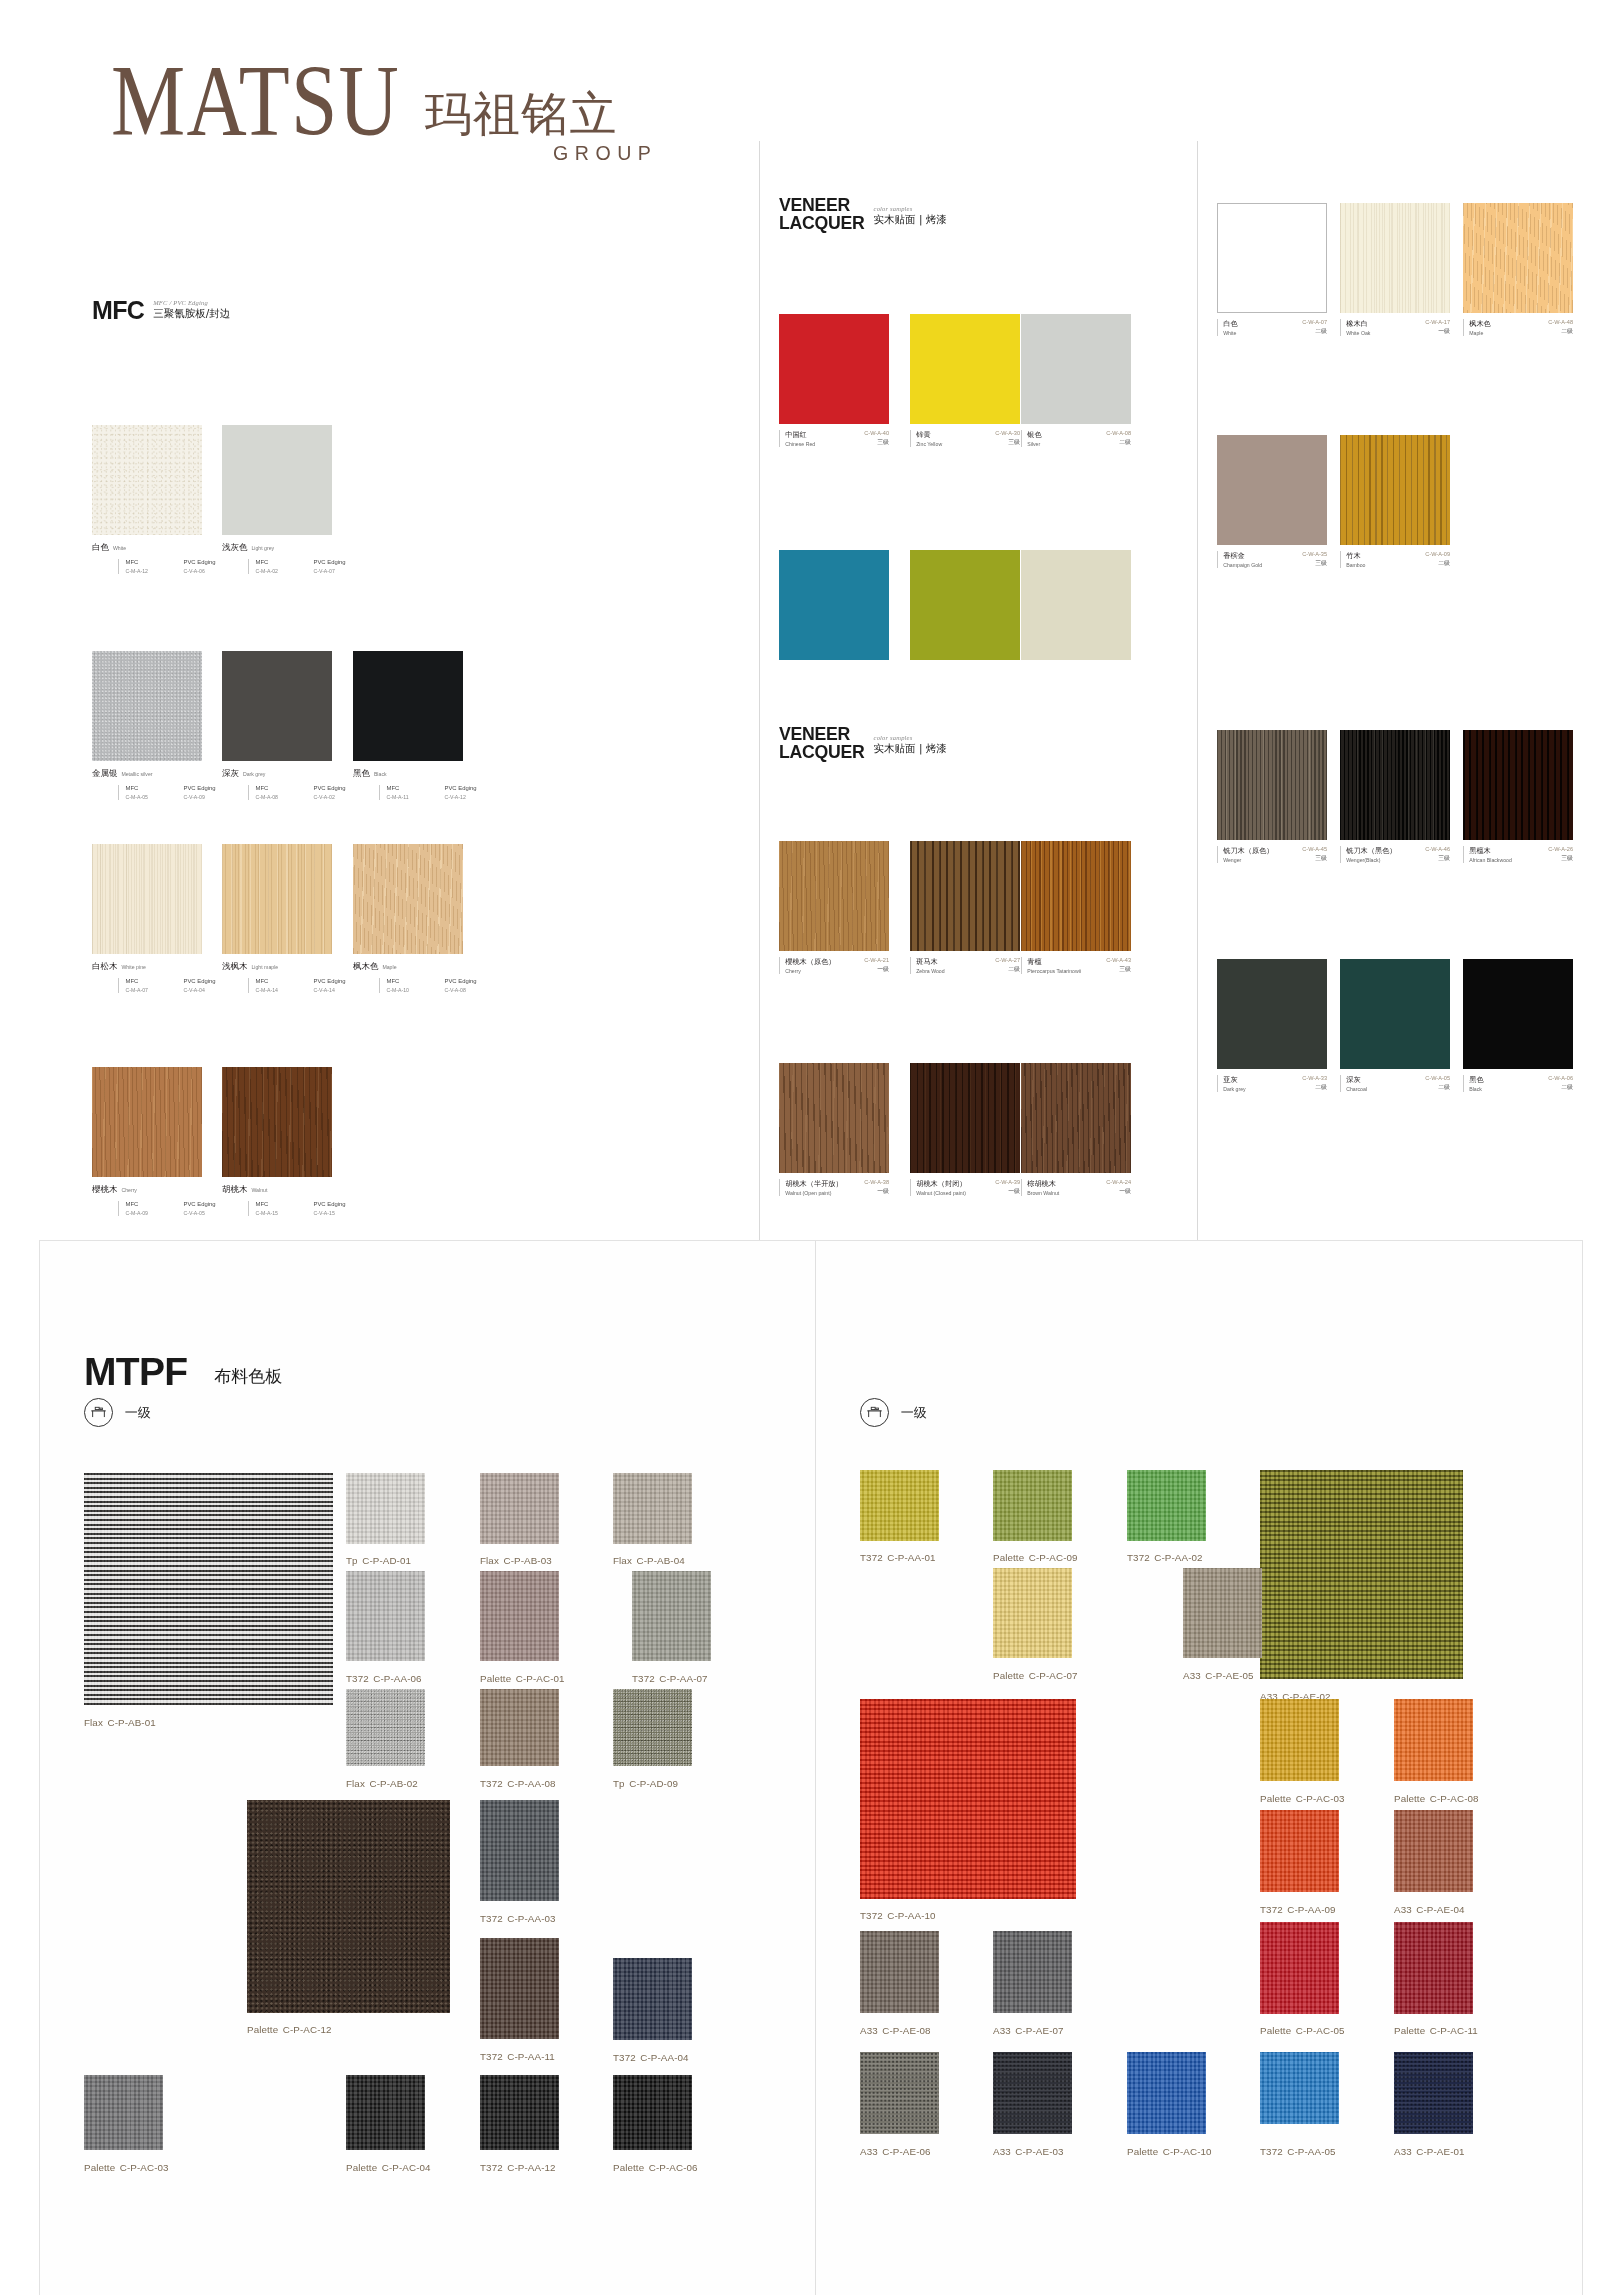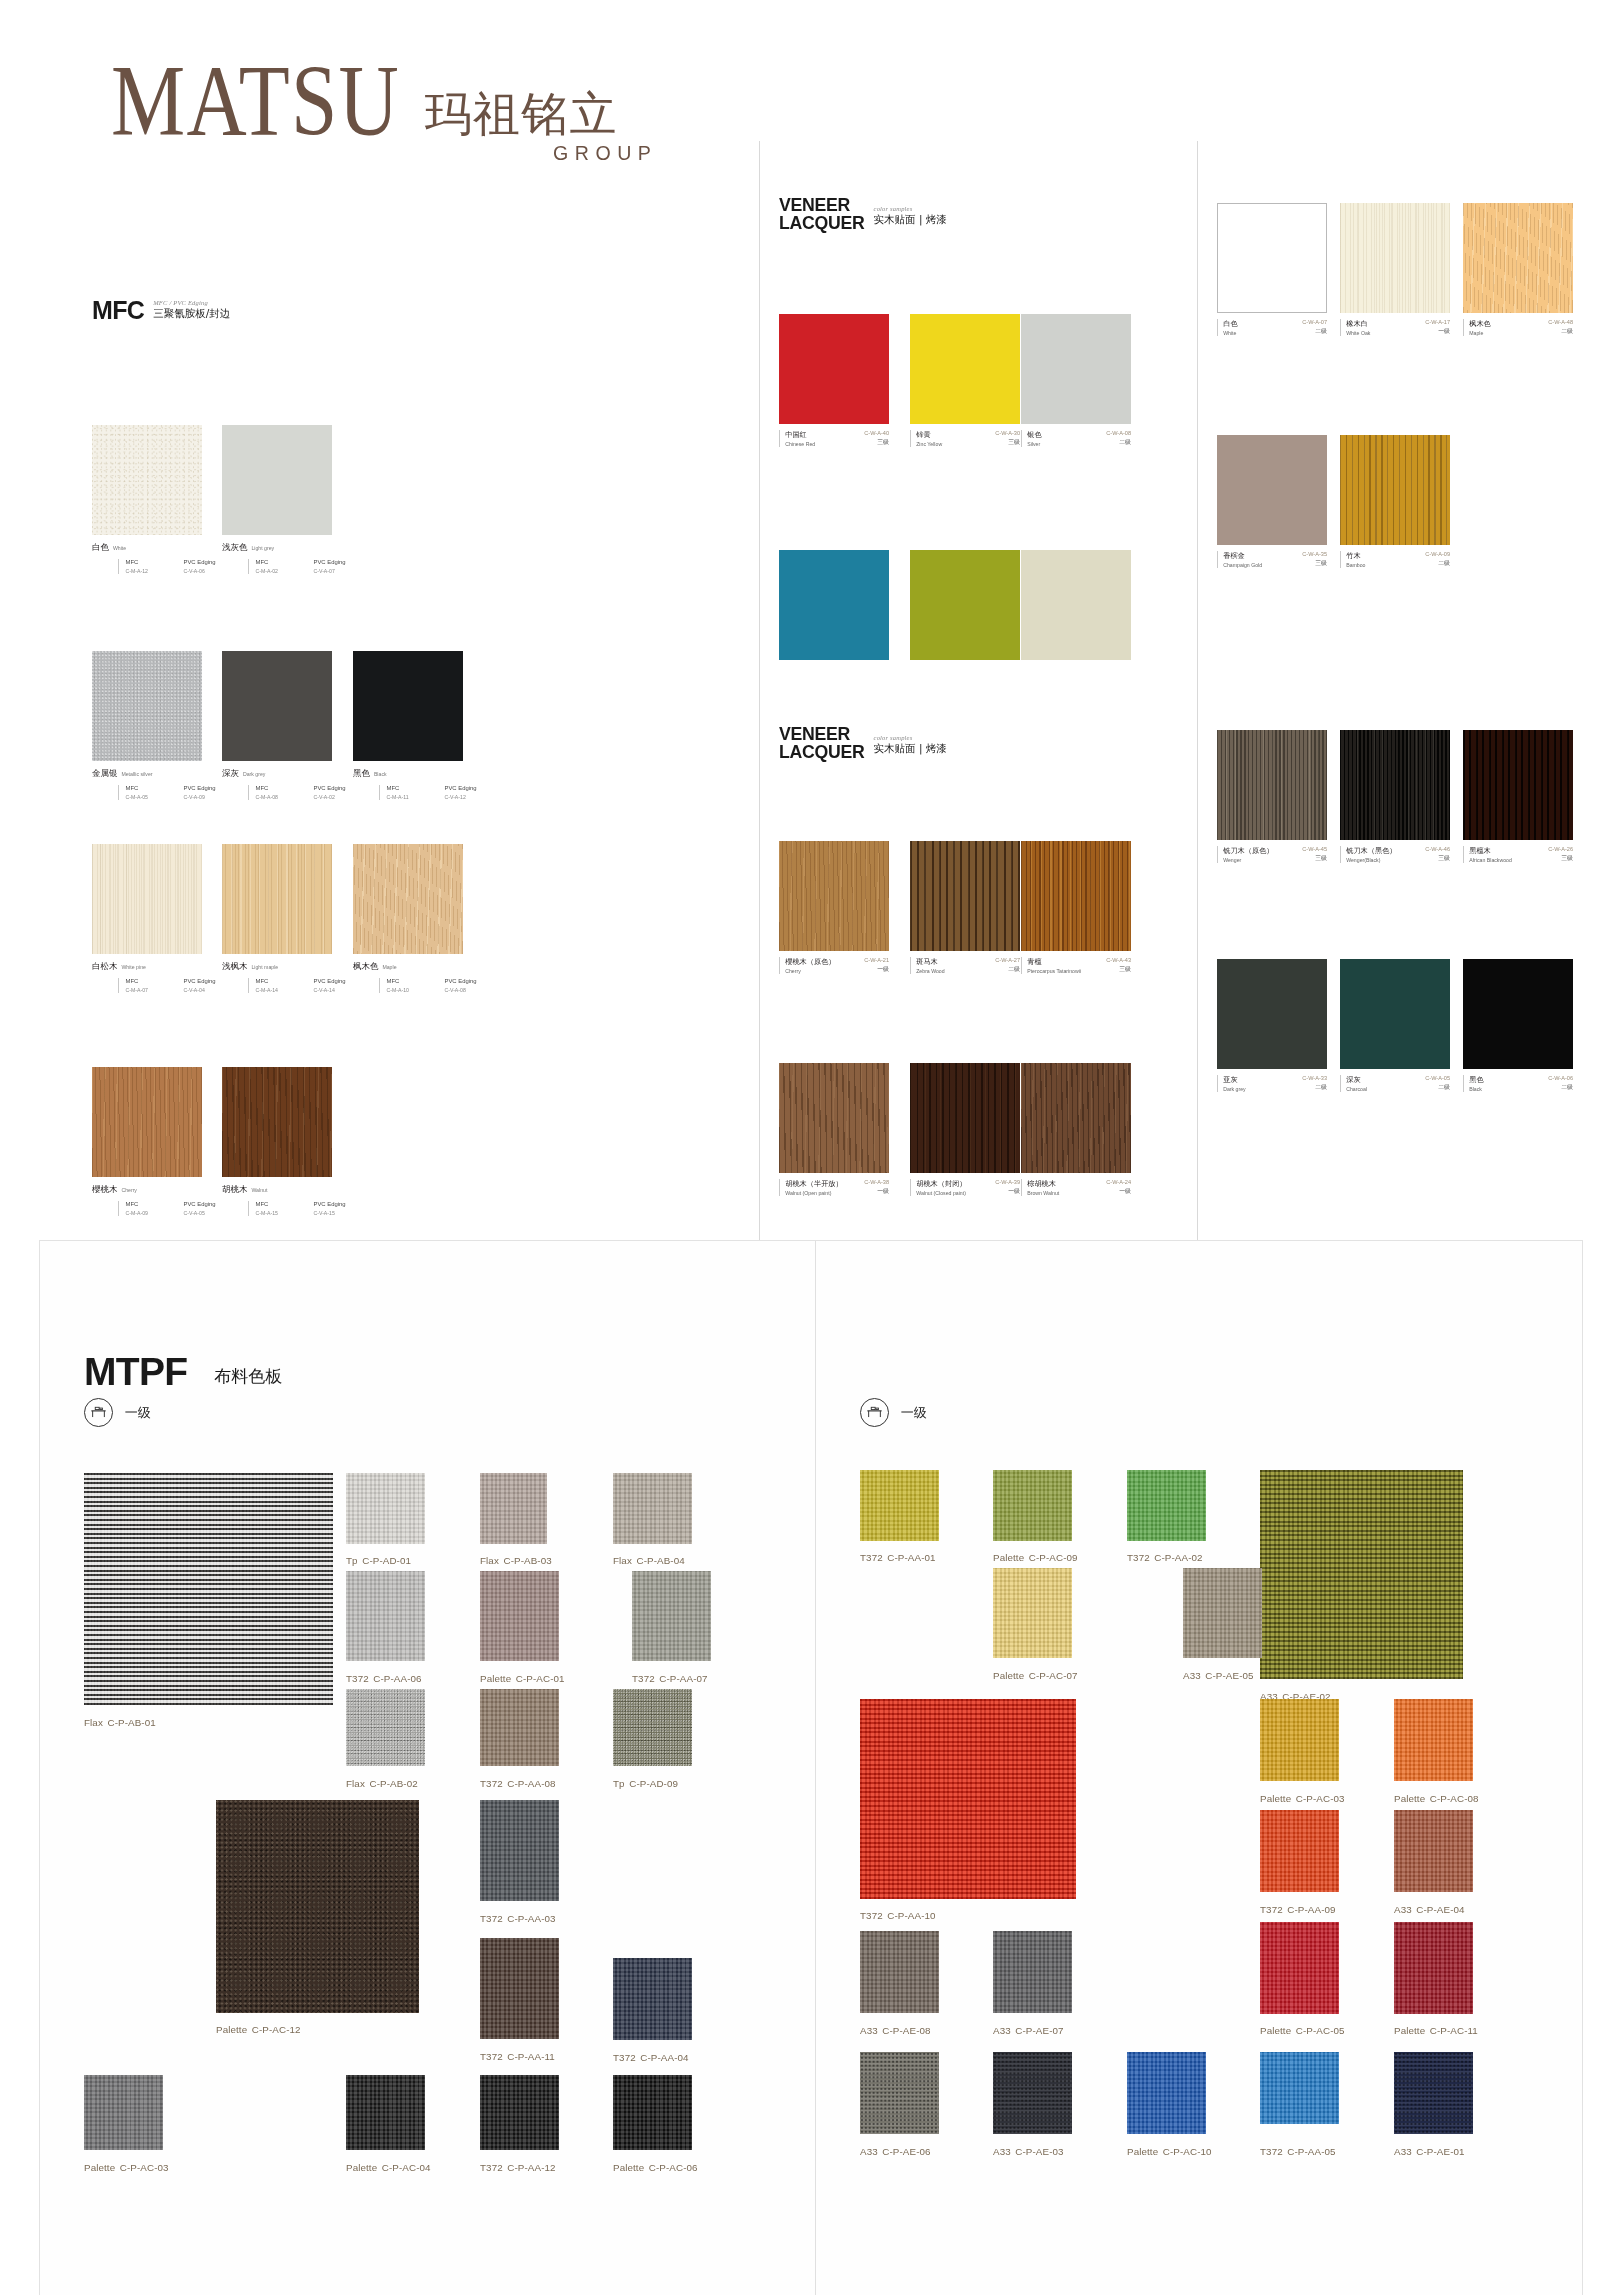--- a/index.html
+++ b/index.html
@@ -642,21 +642,21 @@
 
     <div id="fab-left-host">
         <div class="fab" style="left: 44px; top: 232px; width: 249px; height: 232px;">
           <div class="fab-chip" style="background-color:#8f8b84;background-image:repeating-linear-gradient(0deg, rgba(30,30,30,.72) 0 2px, rgba(245,245,245,.85) 2px 4.6px),repeating-linear-gradient(90deg, rgba(0,0,0,.35) 0 1.3px, rgba(255,255,255,.18) 1.3px 3.3px);"></div>
           <div class="fab-label" style="top:244px;"><span class="fam">Flax</span><span>C-P-AB-01</span></div>
         </div>
         <div class="fab" style="left: 306px; top: 232px; width: 79px; height: 71px;">
           <div class="fab-chip" style="background-color:#d8d6d1;background-image:repeating-linear-gradient(90deg, rgba(255,255,255,.13) 0 0.7px, rgba(0,0,0,.08) 0.7px 1.3px),repeating-linear-gradient(0deg, rgba(255,255,255,.10) 0 0.7px, rgba(0,0,0,.07) 0.7px 1.3px);"></div>
           <div class="fab-label" style="top:82px;"><span class="fam">Tp</span><span>C-P-AD-01</span></div>
         </div>
-        <div class="fab" style="left: 440px; top: 232px; width: 67px; height: 71px;">
+        <div class="fab" style="left: 440px; top: 232px; width: 79px; height: 71px;">
           <div class="fab-chip" style="background-color:#b2a49c;background-image:repeating-linear-gradient(90deg, rgba(255,255,255,.13) 0 0.7px, rgba(0,0,0,.08) 0.7px 1.3px),repeating-linear-gradient(0deg, rgba(255,255,255,.10) 0 0.7px, rgba(0,0,0,.07) 0.7px 1.3px);"></div>
           <div class="fab-label" style="top:82px;"><span class="fam">Flax</span><span>C-P-AB-03</span></div>
         </div>
         <div class="fab" style="left: 573px; top: 232px; width: 79px; height: 71px;">
           <div class="fab-chip" style="background-color:#b3aa9e;background-image:repeating-linear-gradient(90deg, rgba(255,255,255,.13) 0 0.7px, rgba(0,0,0,.08) 0.7px 1.3px),repeating-linear-gradient(0deg, rgba(255,255,255,.10) 0 0.7px, rgba(0,0,0,.07) 0.7px 1.3px);"></div>
           <div class="fab-label" style="top:82px;"><span class="fam">Flax</span><span>C-P-AB-04</span></div>
         </div>
         <div class="fab" style="left: 306px; top: 330px; width: 79px; height: 90px;">
           <div class="fab-chip" style="background-color:#bdbcba;background-image:repeating-linear-gradient(90deg, rgba(255,255,255,.13) 0 0.7px, rgba(0,0,0,.08) 0.7px 1.3px),repeating-linear-gradient(0deg, rgba(255,255,255,.10) 0 0.7px, rgba(0,0,0,.07) 0.7px 1.3px);"></div>
           <div class="fab-label" style="top:102px;"><span class="fam">T372</span><span>C-P-AA-06</span></div>
@@ -674,21 +674,21 @@
           <div class="fab-label" style="top:89px;"><span class="fam">Flax</span><span>C-P-AB-02</span></div>
         </div>
         <div class="fab" style="left: 440px; top: 448px; width: 79px; height: 77px;">
           <div class="fab-chip" style="background-color:#8e7a67;background-image:repeating-linear-gradient(90deg, rgba(255,255,255,.13) 0 0.7px, rgba(0,0,0,.08) 0.7px 1.3px),repeating-linear-gradient(0deg, rgba(255,255,255,.10) 0 0.7px, rgba(0,0,0,.07) 0.7px 1.3px);"></div>
           <div class="fab-label" style="top:89px;"><span class="fam">T372</span><span>C-P-AA-08</span></div>
         </div>
         <div class="fab" style="left: 573px; top: 448px; width: 79px; height: 77px;">
           <div class="fab-chip" style="background-color:#75755f;background-image:radial-gradient(circle at 25% 25%, rgba(255,255,255,.55) 0 0.7px, transparent 0.9px),radial-gradient(circle at 70% 65%, rgba(0,0,0,.4) 0 0.7px, transparent 0.9px),repeating-linear-gradient(0deg, rgba(255,255,255,.08) 0 0.7px, rgba(0,0,0,.06) 0.7px 1.3px);background-size:2.6px 2.6px,3.3px 3.3px,auto;"></div>
           <div class="fab-label" style="top:89px;"><span class="fam">Tp</span><span>C-P-AD-09</span></div>
         </div>
-        <div class="fab" style="left: 176px; top: 559px; width: 203px; height: 213px;">
+        <div class="fab" style="left: 207px; top: 559px; width: 203px; height: 213px;">
           <div class="fab-chip" style="background-color:#3b2e26;background-image:radial-gradient(circle at 30% 30%, rgba(150,135,115,.45) 0 0.9px, transparent 1.2px),radial-gradient(circle at 75% 72%, rgba(0,0,0,.6) 0 0.9px, transparent 1.2px);background-size:4.6px 4.6px,5.2px 5.2px;"></div>
           <div class="fab-label" style="top:224px;"><span class="fam">Palette</span><span>C-P-AC-12</span></div>
         </div>
         <div class="fab" style="left: 440px; top: 559px; width: 79px; height: 101px;">
           <div class="fab-chip" style="background-color:#4b5055;background-image:repeating-linear-gradient(90deg, rgba(255,255,255,.13) 0 0.7px, rgba(0,0,0,.08) 0.7px 1.3px),repeating-linear-gradient(0deg, rgba(255,255,255,.10) 0 0.7px, rgba(0,0,0,.07) 0.7px 1.3px);"></div>
           <div class="fab-label" style="top:113px;"><span class="fam">T372</span><span>C-P-AA-03</span></div>
         </div>
         <div class="fab" style="left: 440px; top: 697px; width: 79px; height: 101px;">
           <div class="fab-chip" style="background-color:#4a382f;background-image:repeating-linear-gradient(90deg, rgba(255,255,255,.13) 0 0.7px, rgba(0,0,0,.08) 0.7px 1.3px),repeating-linear-gradient(0deg, rgba(255,255,255,.10) 0 0.7px, rgba(0,0,0,.07) 0.7px 1.3px);"></div>
           <div class="fab-label" style="top:113px;"><span class="fam">T372</span><span>C-P-AA-11</span></div>

